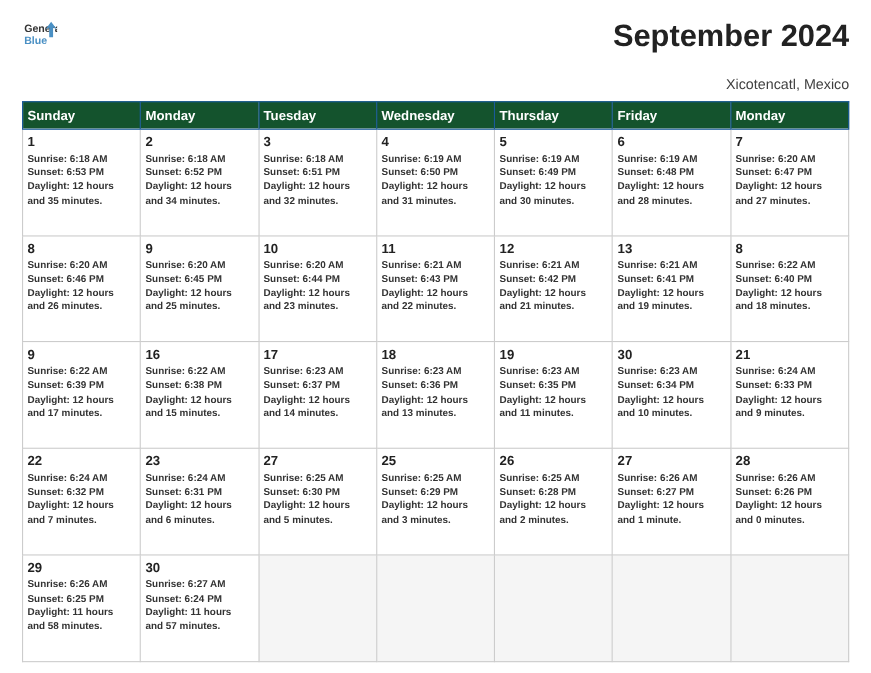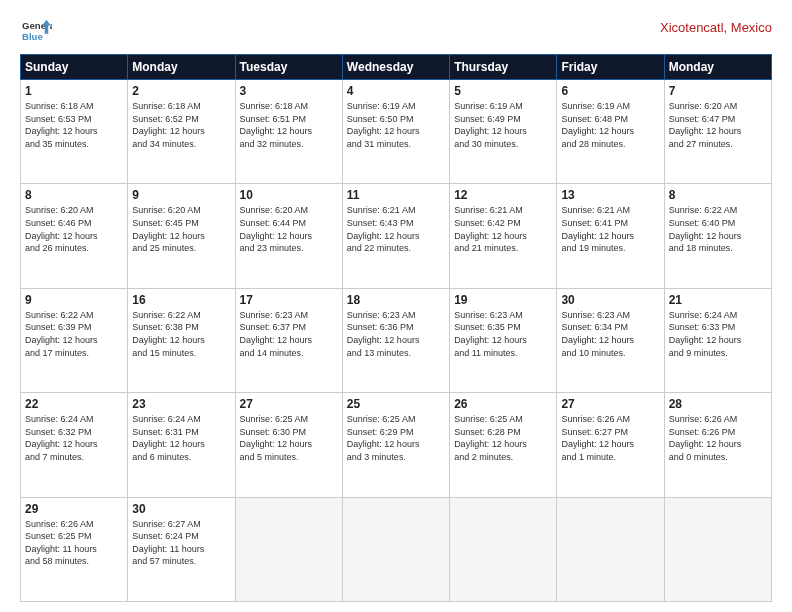--- a/index.html
+++ b/index.html
@@ -36,31 +36,31 @@
       text-align: right;
     }
     .month-title {
       font-size: 28px;
       font-weight: bold;
       color: #222;
       line-height: 1.1;
     }
     .subtitle {
       font-size: 13px;
-      color: #b91c1c;
-      margin-top: 2px;
+      color: #404040;
+      margin-top: 20px;
     }
     .calendar {
       width: 100%;
       border-collapse: collapse;
       flex: 1;
       table-layout: fixed;
     }
     .calendar thead tr th {
-      background-color: #0f172a;
+      background-color: #14532d;
       color: #fff;
       font-size: 12px;
       font-weight: bold;
       padding: 5px 4px;
       text-align: left;
       border: 1px solid #1a5a9a;
     }
     .calendar tbody tr td {
       border: 1px solid #ccc;
       vertical-align: top;
@@ -77,35 +77,37 @@
       font-size: 12px;
       font-weight: bold;
       color: #222;
       display: block;
       margin-bottom: 2px;
     }
     .day-info {
       font-size: 9px;
       color: #333;
       line-height: 1.4;
+      font-weight: bold;
     }
   </style>
 </head>
 <body>
 
 <div class="page">
   <div class="header">
     <div class="logo">
       <svg class="logo-icon" viewBox="0 0 36 32">
         <text x="2" y="13" font-size="11" font-weight="bold" fill="#333" font-family="Arial">General</text>
         <text x="2" y="25" font-size="11" font-weight="bold" fill="#4a90c4" font-family="Arial">Blue</text>
         <polygon points="30,2 36,10 32,8 32,18 28,18 28,8 24,10" fill="#4a90c4"></polygon>
       </svg>
     </div>
     <div class="title-block">
+      <div class="month-title">September 2024</div>
       <div class="subtitle">Xicotencatl, Mexico</div>
     </div>
   </div>
 
   <table class="calendar">
     <thead>
       <tr id="cal-header">
           <th>Sunday</th>
           <th>Monday</th>
           <th>Tuesday</th>

